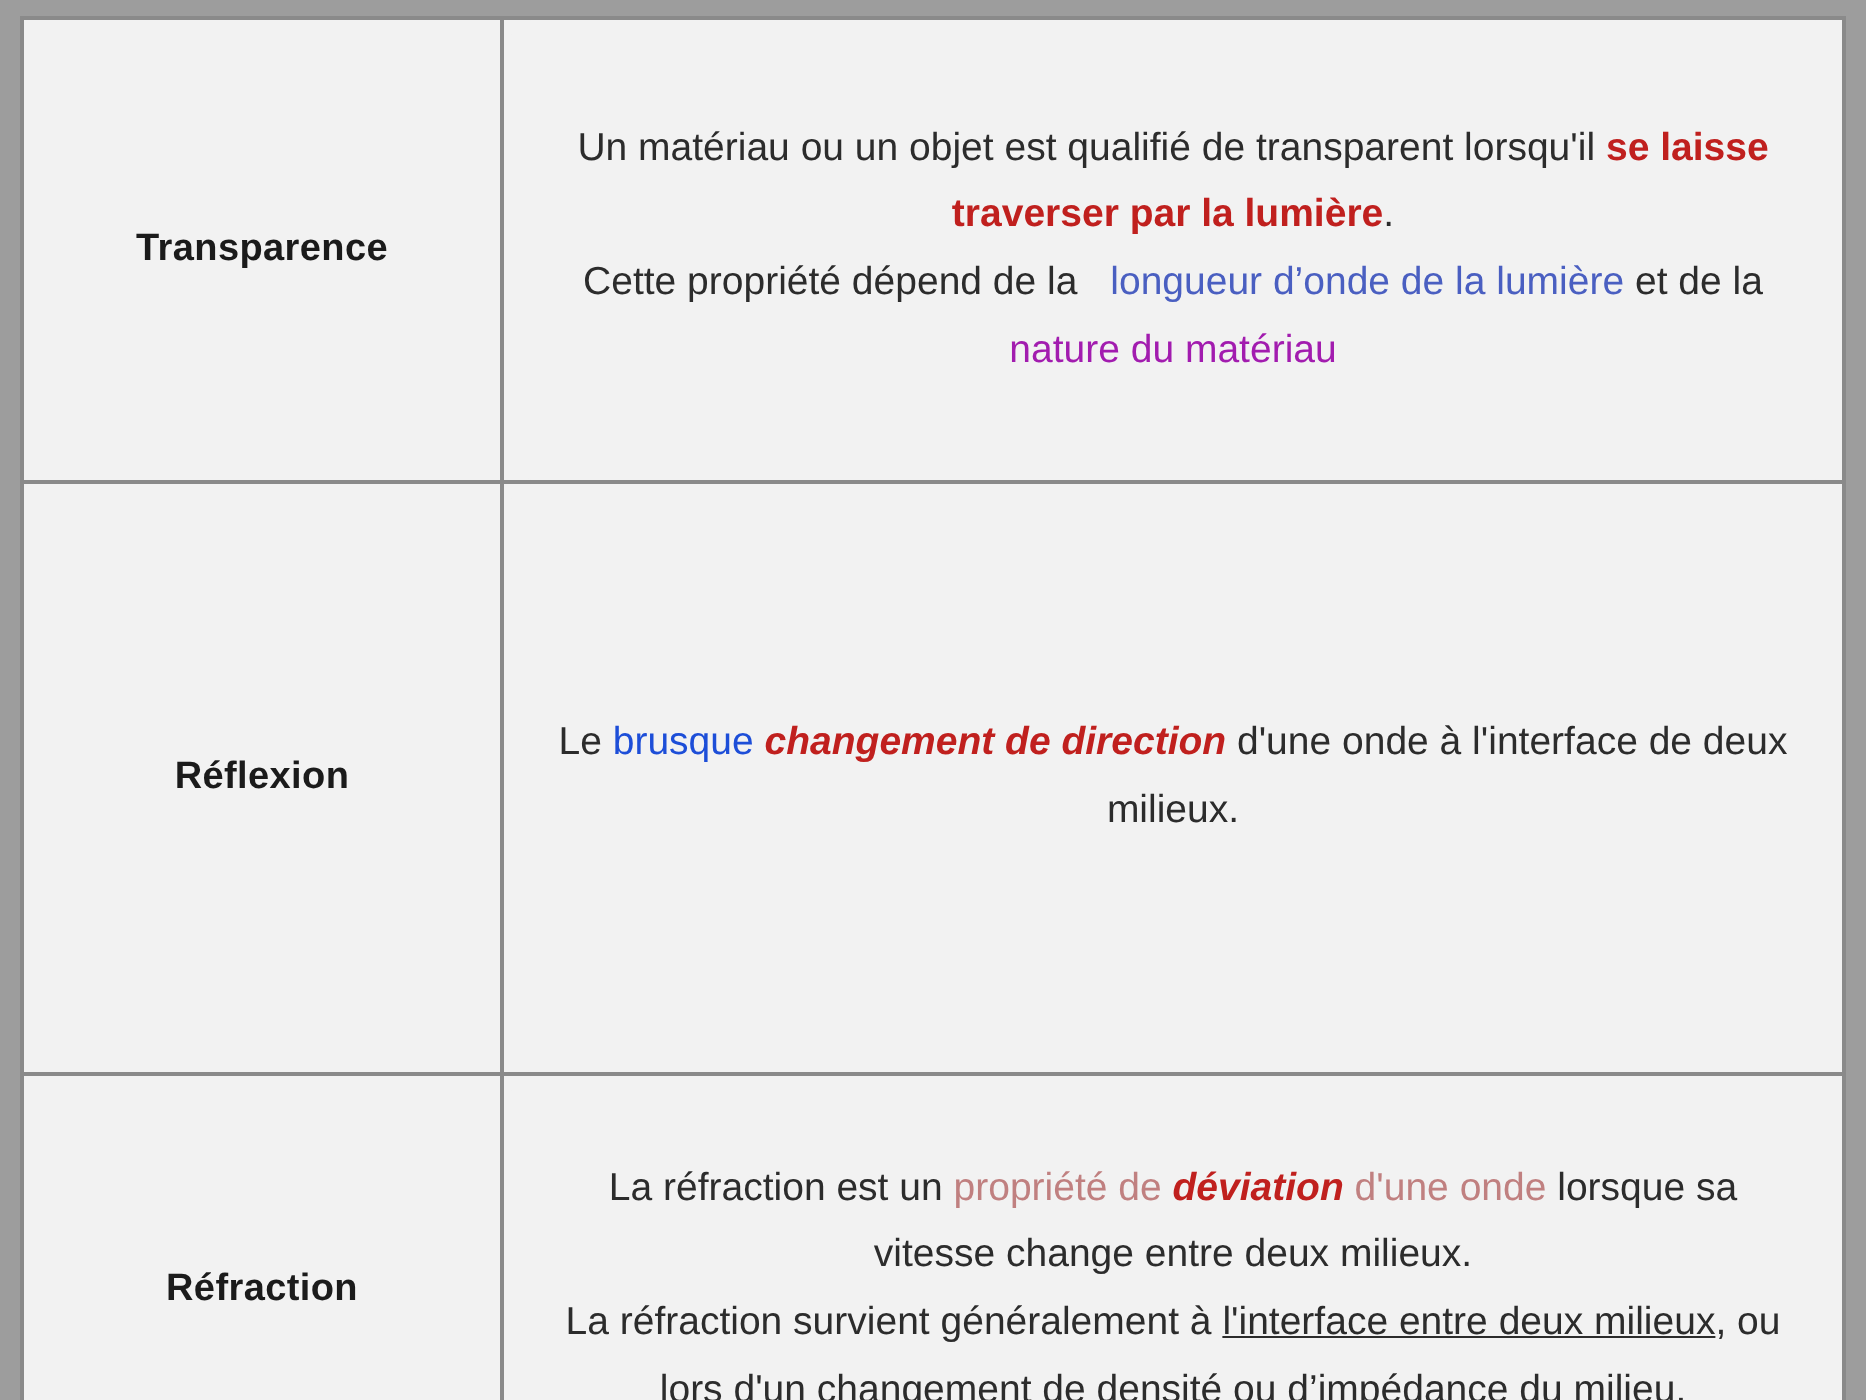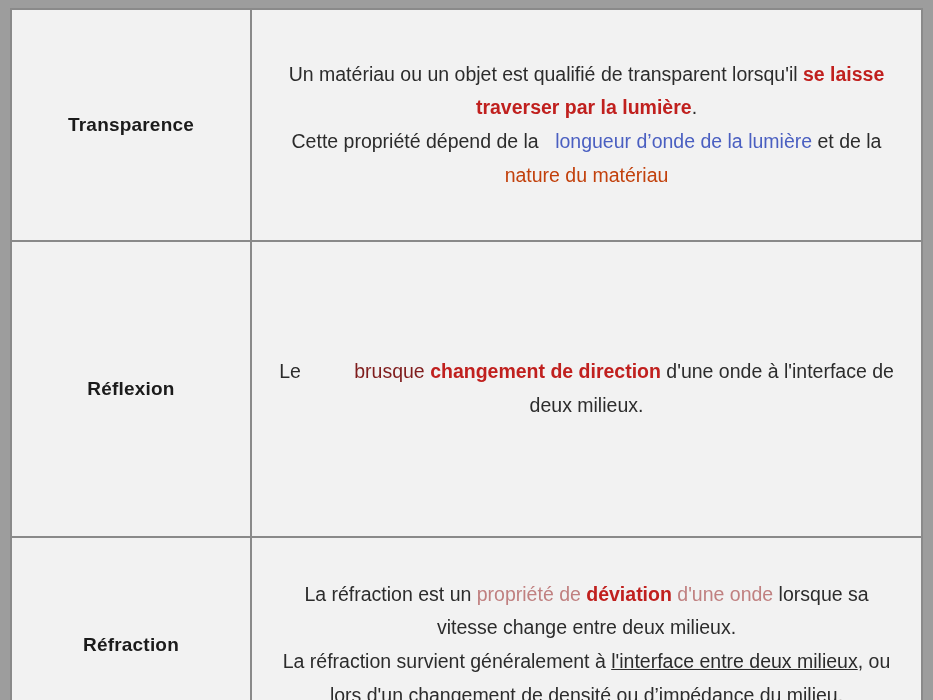--- a/index.html
+++ b/index.html
@@ -47,23 +47,23 @@
     line-height: 1.72;
     color: #2c2c2c;
     border-radius: 22px;
   }
   .row-transparence { height: 232px; }
   .row-reflexion { height: 296px; }
   .row-refraction { height: 216px; }
 
   .red-bold { color: #c0201e; font-weight: bold; }
   .blue { color: #4a5fc1; margin-left: 11px; }
-  .green { color: #c2410c; }
-  .dark-red { color: #7f1d1d; margin-left: 48px; }
-  .red-strong { color: #c0201e; font-weight: bold; }
+  .green { color: #a21caf; }
+  .dark-red { color: #1d4ed8; }
+  .red-strong { color: #c0201e; font-weight: bold; font-style: italic; }
   .rose { color: #c08080; }
   .underline { text-decoration: underline; }
   .plain { color: #2c2c2c; }
 </style>
 </head>
 <body>
 
 <div class="page">
   <table class="definitions">
     <tbody>

